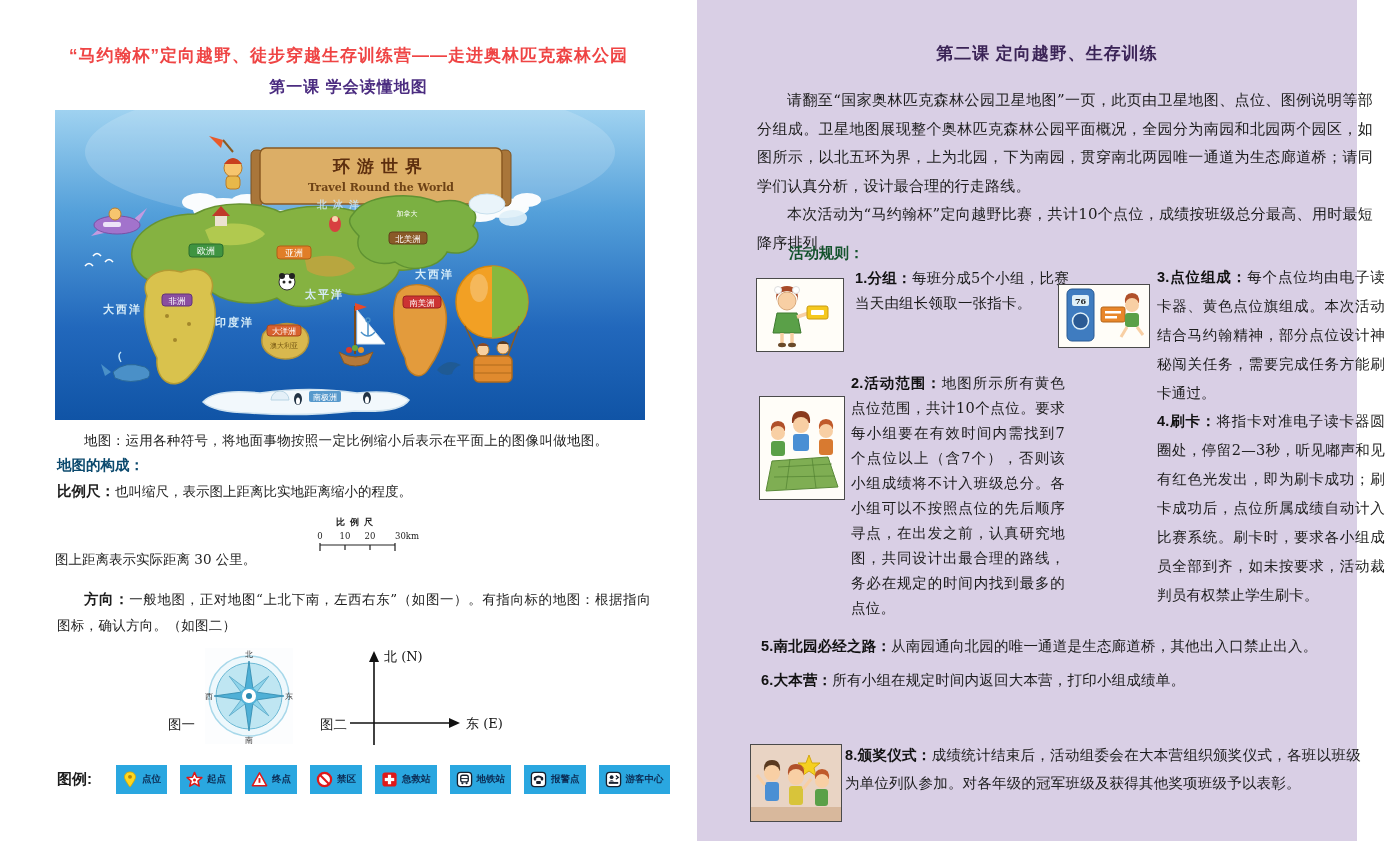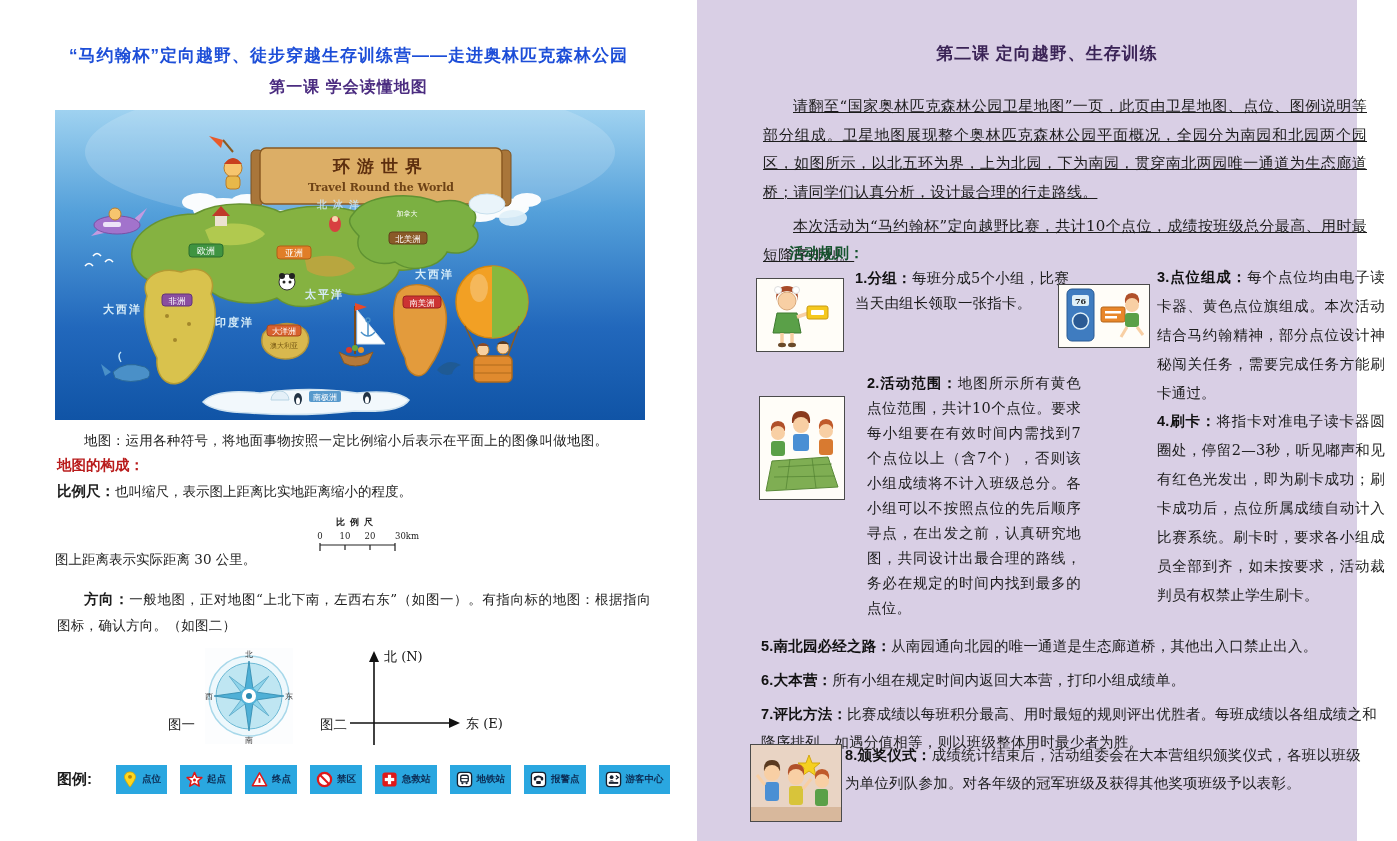--- a/index.html
+++ b/index.html
@@ -2,53 +2,53 @@
 <html><head>
 <meta charset="utf-8">
 <style>
   html,body{margin:0;padding:0;}
   .page{position:relative;width:1397px;height:841px;background:#ffffff;overflow:hidden;
         font-family:"DejaVu Serif","Liberation Serif",serif;color:#1c1c1c;}
   .abs{position:absolute;}
   .hei{font-family:"Liberation Sans","DejaVu Sans",sans-serif;font-weight:bold;}
   .kai{font-family:"DejaVu Serif","Liberation Serif",serif;}
   
-  .l-title{left:0;top:44px;width:697px;text-align:center;font-size:17px;color:#1d4ed8;letter-spacing:1px;}
+  .l-title{left:0;top:44px;width:697px;text-align:center;font-size:17px;color:#ef4444;letter-spacing:1px;}
   .l-subtitle{left:0;top:77px;width:697px;text-align:center;font-size:16px;color:#4b2c80;letter-spacing:1px;}
   .map-wrap{left:55px;top:110px;width:590px;height:310px;}
   .map-def{left:57px;top:428px;width:592px;font-size:13.5px;line-height:24px;text-indent:2em;margin:0;letter-spacing:.3px;}
-  .structure-heading{left:57px;top:456px;font-size:14.5px;color:#b91c1c;}
+  .structure-heading{left:57px;top:456px;font-size:14.5px;color:#0c4a6e;}
   .scale-line{left:57px;top:482px;font-size:13.5px;}
   .scale-line .hei{font-size:14.5px;}
   .scale-fig{left:295px;top:514px;}
   .scale-caption{left:55px;top:551px;width:590px;text-align:left;font-size:13.5px;}
   .direction{left:57px;top:586px;width:594px;font-size:13.5px;line-height:26px;text-indent:2em;margin:0;text-align:justify;letter-spacing:.3px;}
   .direction .hei{font-size:14.5px;}
   .fig1-label{left:168px;top:716px;font-size:13.5px;}
   .fig2-label{left:320px;top:716px;font-size:13.5px;}
   .compass{left:205px;top:648px;}
   .fig2{left:348px;top:645px;}
   .legend-row{left:57px;top:765px;display:flex;align-items:center;}
   .legend-title{font-size:15px;margin-right:24px;}
   .legend-items{display:flex;gap:13px;}
   .legend-box{background:#2aa7e0;height:29px;display:flex;align-items:center;padding:0 6px;gap:4px;}
   .legend-box .llabel{font-family:"Liberation Sans","DejaVu Sans",sans-serif;font-weight:bold;
                       font-size:9.5px;color:#0c2c54;white-space:nowrap;}
   
   .right-page{position:absolute;left:697px;top:0;width:660px;height:841px;background:#d9cfe5;}
   .r-title{left:0;top:42px;width:700px;text-align:center;font-size:17px;color:#3a2356;letter-spacing:1px;}
   .r-paras{left:60px;top:86px;width:616px;font-size:15px;line-height:28.5px;text-align:justify;letter-spacing:.2px;}
-  .r-paras p{margin:6px;text-indent:2em;text-decoration:underline;}
+  .r-paras p{margin:0;text-indent:2em;}
   .rules-heading{left:92px;top:244px;font-size:15px;color:#14532d;}
   .rule-text{margin:0;text-align:justify;letter-spacing:.2px;}
   .rule-label{font-family:"Liberation Sans","DejaVu Sans",sans-serif;font-weight:bold;color:#111;}
   .colA{font-size:14.5px;line-height:25px;width:214px;}
   .colB{font-size:14.5px;line-height:29px;width:228px;}
   .r1-img{left:59px;top:278px;} .r1-text{left:158px;top:266px;}
-  .r2-img{left:62px;top:396px;} .r2-text{left:170px;top:371px;}
+  .r2-img{left:62px;top:396px;} .r2-text{left:154px;top:371px;}
   .r3-img{left:361px;top:284px;} .r3-text{left:460px;top:263px;}
   .r4-text{left:460px;top:407px;}
   .rules567{left:58px;top:626px;width:628px;font-size:14.5px;line-height:28px;}
   .rules567 p{margin:6px;text-align:justify;letter-spacing:.2px;}
   .r8-img{left:53px;top:744px;} .r8-text{left:148px;top:741px;width:516px;font-size:14.5px;line-height:28px;}
   .illu{background:#fffdf8;border:1px solid #4a4a4a;display:block;}
 </style>
 </head>
 <body>
 
@@ -405,23 +405,20 @@
       <span class="rule-label">4.刷卡：</span><span>将指卡对准电子读卡器圆圈处，停留2—3秒，听见嘟声和见有红色光发出，即为刷卡成功；刷卡成功后，点位所属成绩自动计入比赛系统。刷卡时，要求各小组成员全部到齐，如未按要求，活动裁判员有权禁止学生刷卡。</span>
     </p>
 
     <div class="abs rules567">
       <p class="rule-text kai">
         <span class="rule-label">5.南北园必经之路：</span><span>从南园通向北园的唯一通道是生态廊道桥，其他出入口禁止出入。</span>
       </p>
       <p class="rule-text kai">
         <span class="rule-label">6.大本营：</span><span>所有小组在规定时间内返回大本营，打印小组成绩单。</span>
       </p>
-      <p class="rule-text kai">
-        <span class="rule-label">7.评比方法：</span><span>比赛成绩以每班积分最高、用时最短的规则评出优胜者。每班成绩以各组成绩之和降序排列，如遇分值相等，则以班级整体用时最少者为胜。</span>
-      </p>
     </div>
 
     <svg class="abs r8-img illu" width="90" height="76" viewBox="0 0 90 76">
       <rect width="90" height="76" fill="#e9d4c4"></rect>
       <polygon points="58,10 61,18 69,18 63,23 65,31 58,26 51,31 53,23 47,18 55,18" fill="#f5d020" stroke="#d4a810"></polygon>
       <path d="M13 26 Q12 15 21 15 Q30 15 29 26 Z" fill="#5a3a20"></path>
         <circle cx="21" cy="28" r="8" fill="#f8cfa4"></circle>
       <rect x="14" y="37" width="14" height="19" rx="3" fill="#4a8fd4"></rect>
       <line x1="14" y1="40" x2="6" y2="30" stroke="#f8cfa4" stroke-width="3"></line>
       <path d="M37 30 Q36 19 45 19 Q54 19 53 30 Z" fill="#b0502a"></path>

